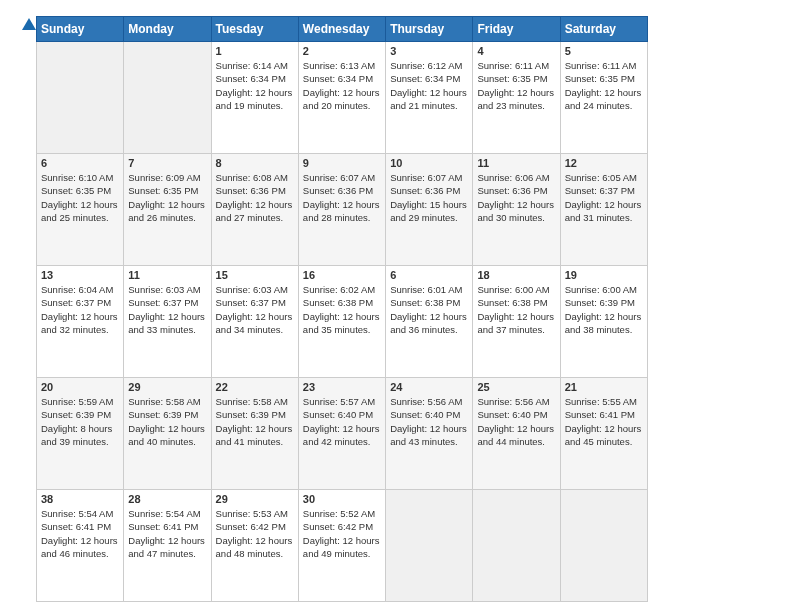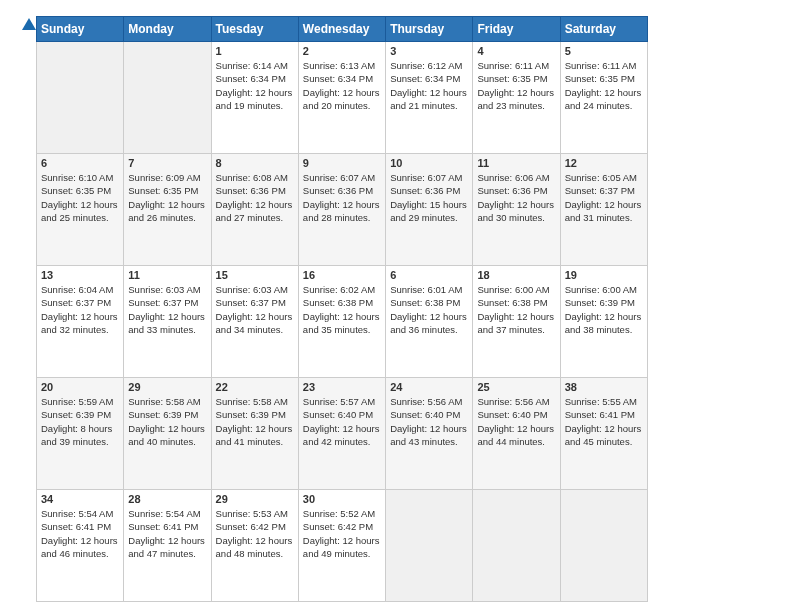--- a/index.html
+++ b/index.html
@@ -236,27 +236,27 @@
           </td>
           <td>
             <span class="day-num">24</span>
             <div class="day-info"><span>Sunrise: 5:56 AM</span><br><span>Sunset: 6:40 PM</span><br><span>Daylight: 12 hours and 43 minutes.</span></div>
           </td>
           <td>
             <span class="day-num">25</span>
             <div class="day-info"><span>Sunrise: 5:56 AM</span><br><span>Sunset: 6:40 PM</span><br><span>Daylight: 12 hours and 44 minutes.</span></div>
           </td>
           <td>
+            <span class="day-num">21</span>
+            <div class="day-info"><span>Sunrise: 5:55 AM</span><br><span>Sunset: 6:41 PM</span><br><span>Daylight: 12 hours and 45 minutes.</span></div>
+          </td>
+        </tr>
+        <tr>
+          <td>
             <span class="day-num">38</span>
-            <div class="day-info"><span>Sunrise: 5:55 AM</span><br><span>Sunset: 6:41 PM</span><br><span>Daylight: 12 hours and 45 minutes.</span></div>
-          </td>
-        </tr>
-        <tr>
-          <td>
-            <span class="day-num">34</span>
             <div class="day-info"><span>Sunrise: 5:54 AM</span><br><span>Sunset: 6:41 PM</span><br><span>Daylight: 12 hours and 46 minutes.</span></div>
           </td>
           <td>
             <span class="day-num">28</span>
             <div class="day-info"><span>Sunrise: 5:54 AM</span><br><span>Sunset: 6:41 PM</span><br><span>Daylight: 12 hours and 47 minutes.</span></div>
           </td>
           <td>
             <span class="day-num">29</span>
             <div class="day-info"><span>Sunrise: 5:53 AM</span><br><span>Sunset: 6:42 PM</span><br><span>Daylight: 12 hours and 48 minutes.</span></div>
           </td>

